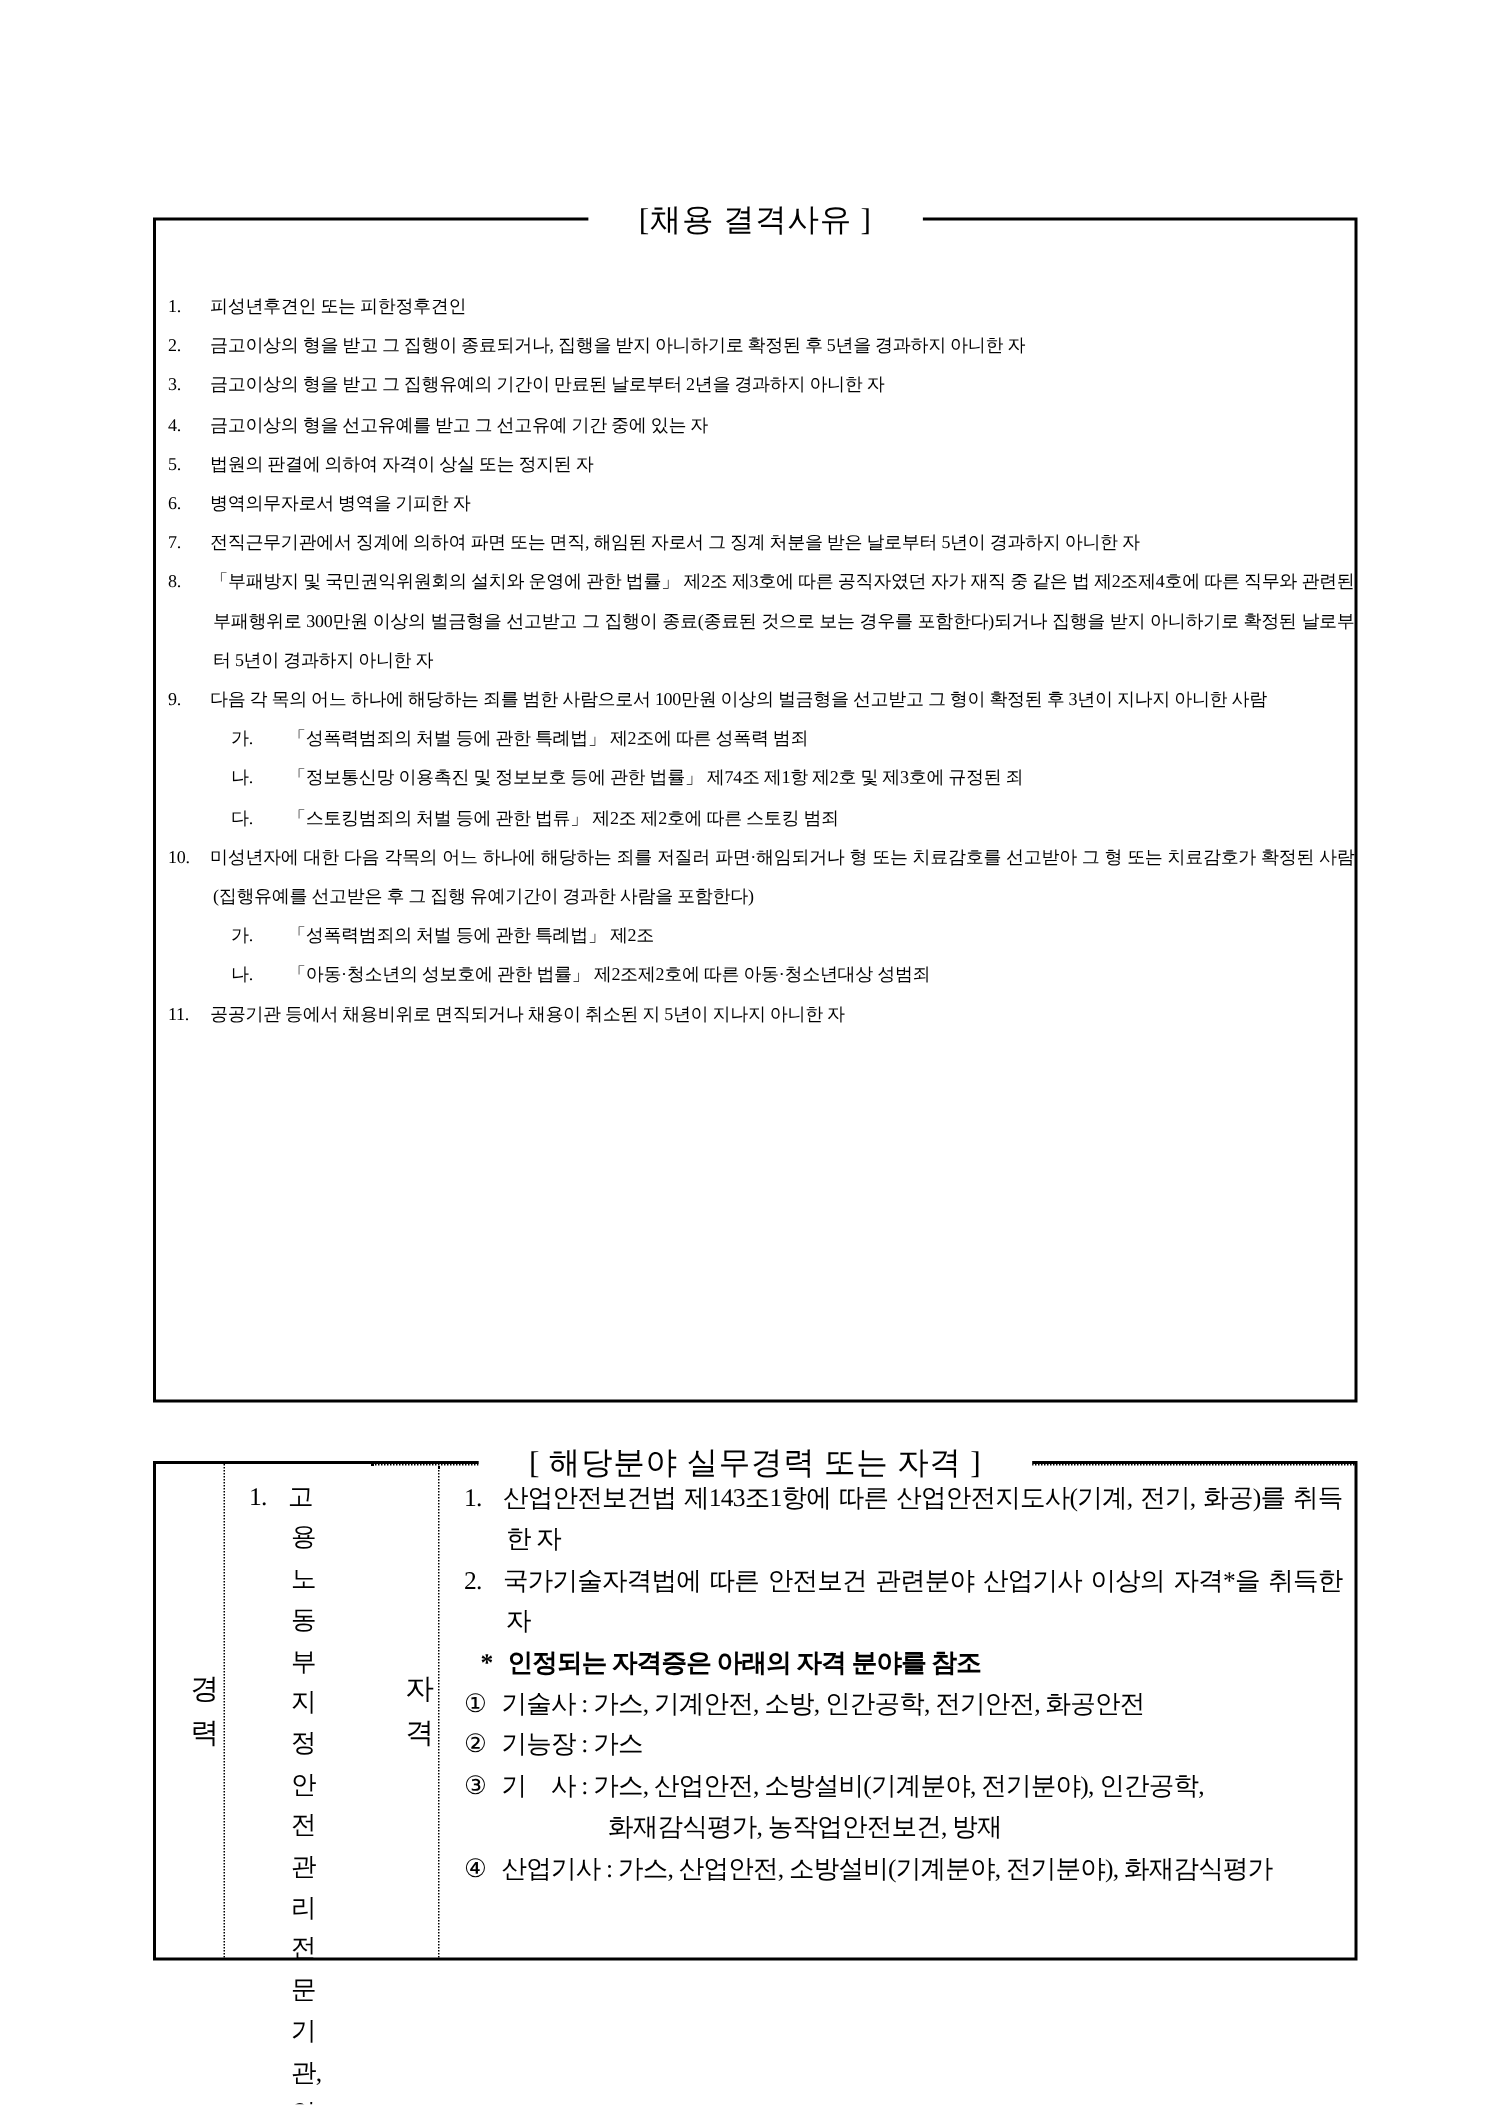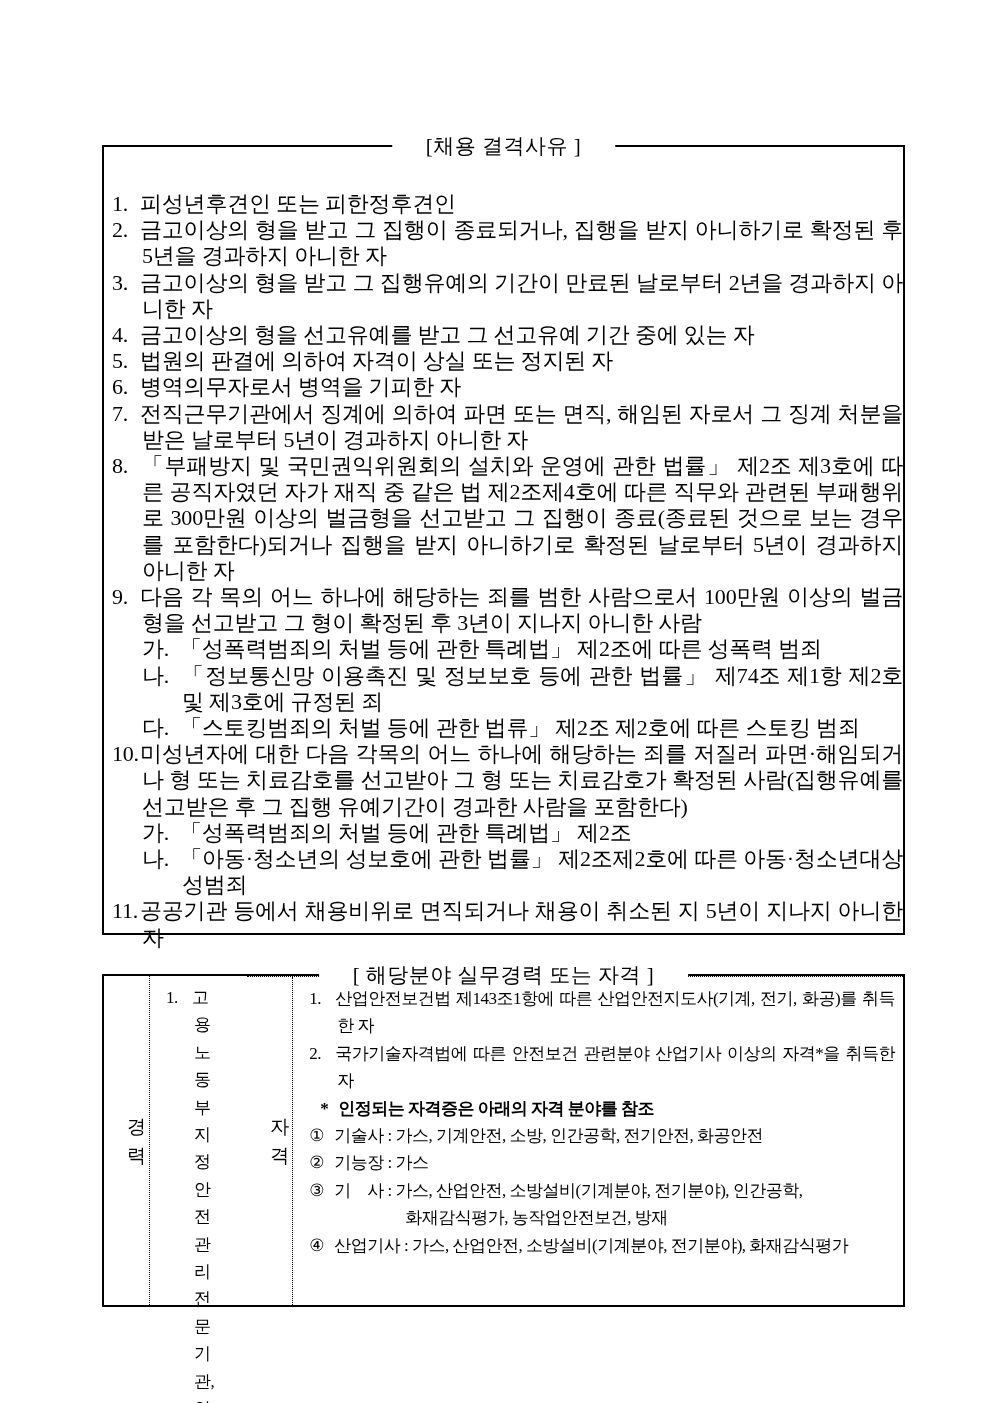--- a/index.html
+++ b/index.html
@@ -28,29 +28,29 @@
     background: #fff;
     padding: 0 34px;
     font-size: 21px;
     line-height: 25px;
     white-space: pre;
     letter-spacing: 0.5px;
   }
   
   .panel1 { top: 145px; height: 790px; padding: 44px 0 20px 8px; }
   .s1 .para {
-    font-size: 22px;
+    font-size: 12px;
     line-height: 26.2px;
     text-align: justify;
     letter-spacing: -0.2px;
     padding-left: 30px;
     text-indent: -30px;
   }
   .s1 .num { display: inline-block; min-width: 28px; text-indent: 0; }
-  .s1 .sub { margin-left: 30px; padding-left: 40px; text-indent: -40px; }
+  .s1 .sub { margin-left: 42px; padding-left: 40px; text-indent: -40px; }
   .s1 .sub .num { min-width: 38px; }
   
   .panel2 { top: 974px; height: 333px; padding: 0; display: flex; flex-direction: row; gap: 25px; }
   .row { display: flex; min-height: 0; }
   .row-1 { flex: 0 0 100px; }
   .row-2 { flex: 1 1 auto; border-top: 1px dotted #000; }
   .row-label {
     flex: 0 0 45px;
     border-right: 1px dotted #000;
     display: flex;

